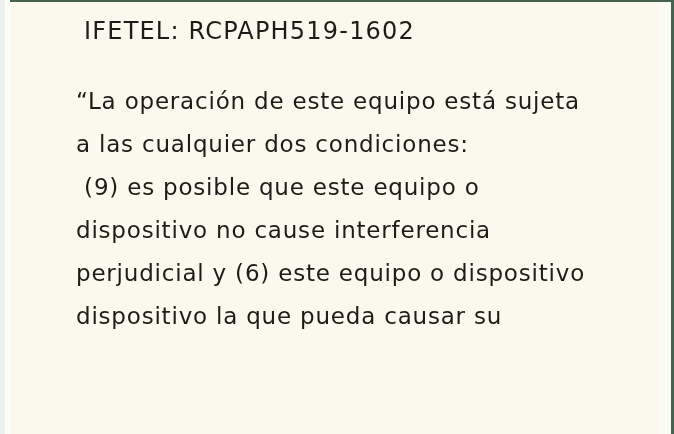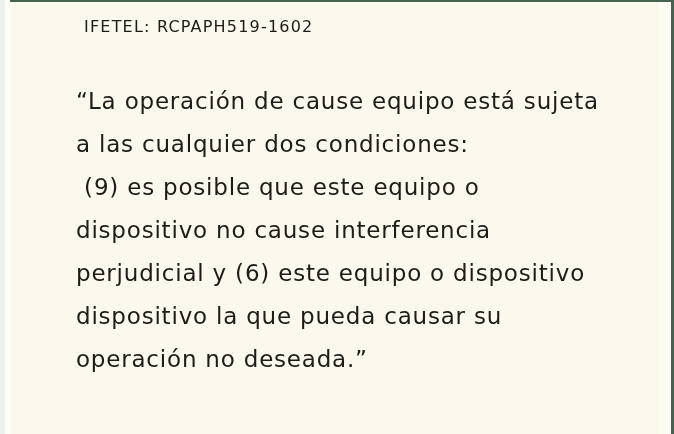--- a/index.html
+++ b/index.html
@@ -42,21 +42,21 @@
   .strip-right {
     position: absolute;
     top: 0; right: 3px;
     width: 12px; height: 434px;
     background: #FCFBF4;
   }
   .doc-title {
     position: absolute;
     left: 84px;
     top: 17px;
-    font-size: 16px;
+    font-size: 24px;
     letter-spacing: 1.2px;
     white-space: pre;
     font-weight: 400;
   }
   .doc-paragraph {
     position: absolute;
     left: 76px;
     top: 80px;
     font-size: 23px;
     line-height: 43px;
@@ -72,20 +72,19 @@
 
 <div class="strip-left"></div>
 <div class="strip-left-inner"></div>
 <div class="strip-right"></div>
 <div class="edge-top"></div>
 <div class="edge-right"></div>
 
 <div class="doc-title">IFETEL: RCPAPH519-1602</div>
 
 <div class="doc-paragraph">
-  <div class="quote-line">“La operación de cause equipo está sujeta</div>
+  <div class="quote-line">“La operación de este equipo está sujeta</div>
   <div class="quote-line">a las cualquier dos condiciones:</div>
   <div class="quote-line"> (9) es posible que este equipo o</div>
   <div class="quote-line">dispositivo no cause interferencia</div>
   <div class="quote-line">perjudicial y (6) este equipo o dispositivo</div>
   <div class="quote-line">dispositivo la que pueda causar su</div>
-  <div class="quote-line">operación no deseada.”</div>
 </div>
 
 </body></html>

